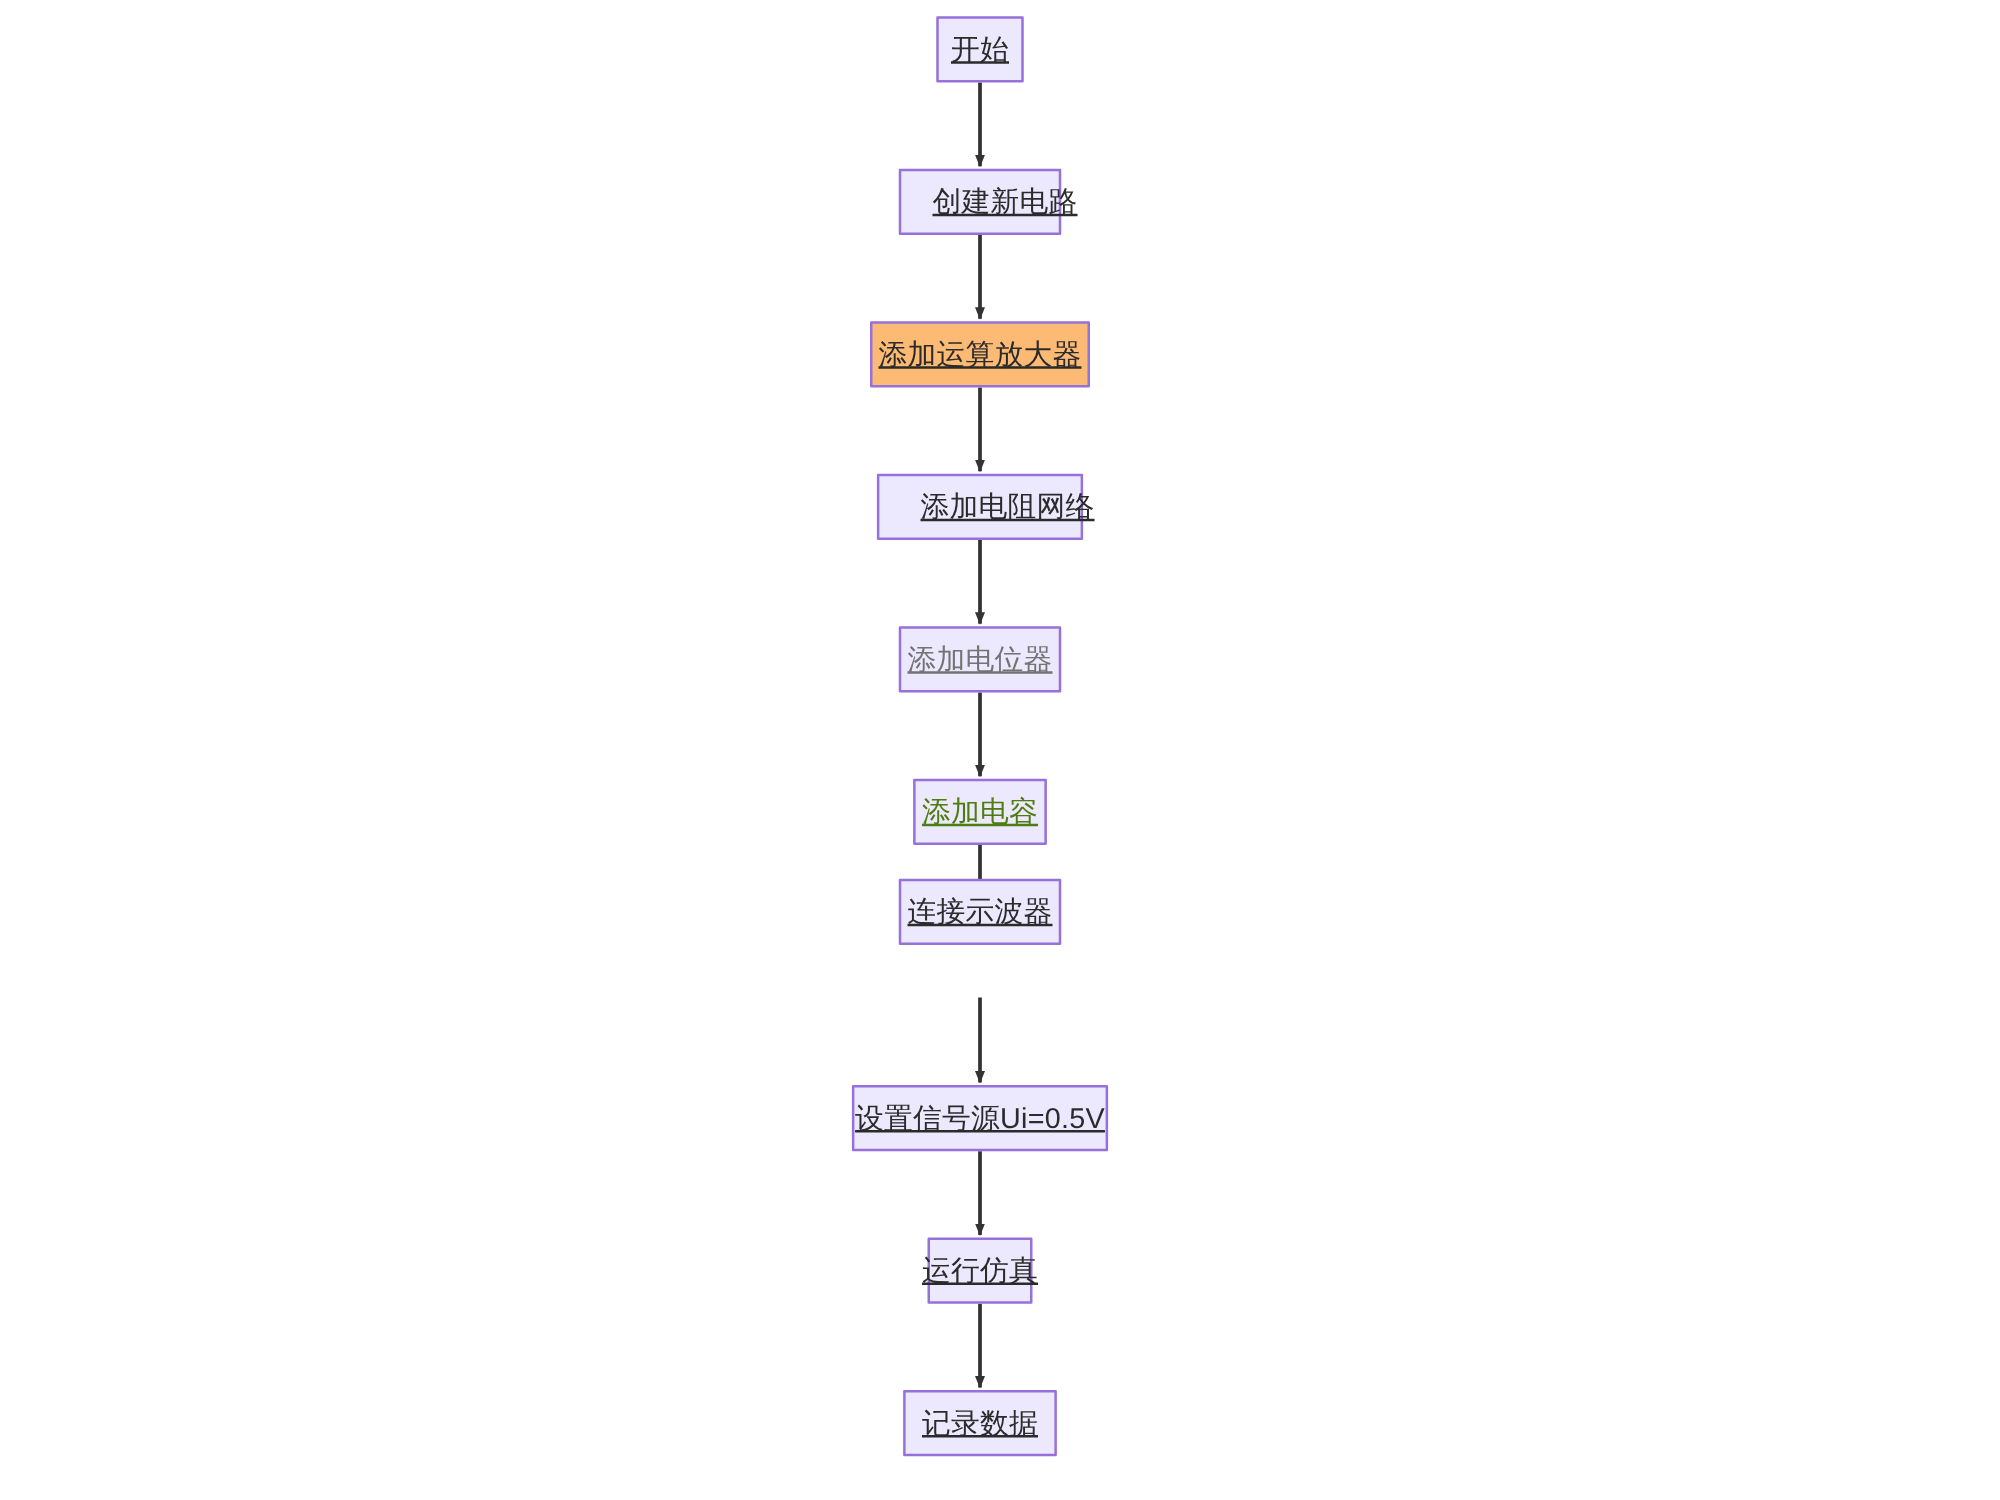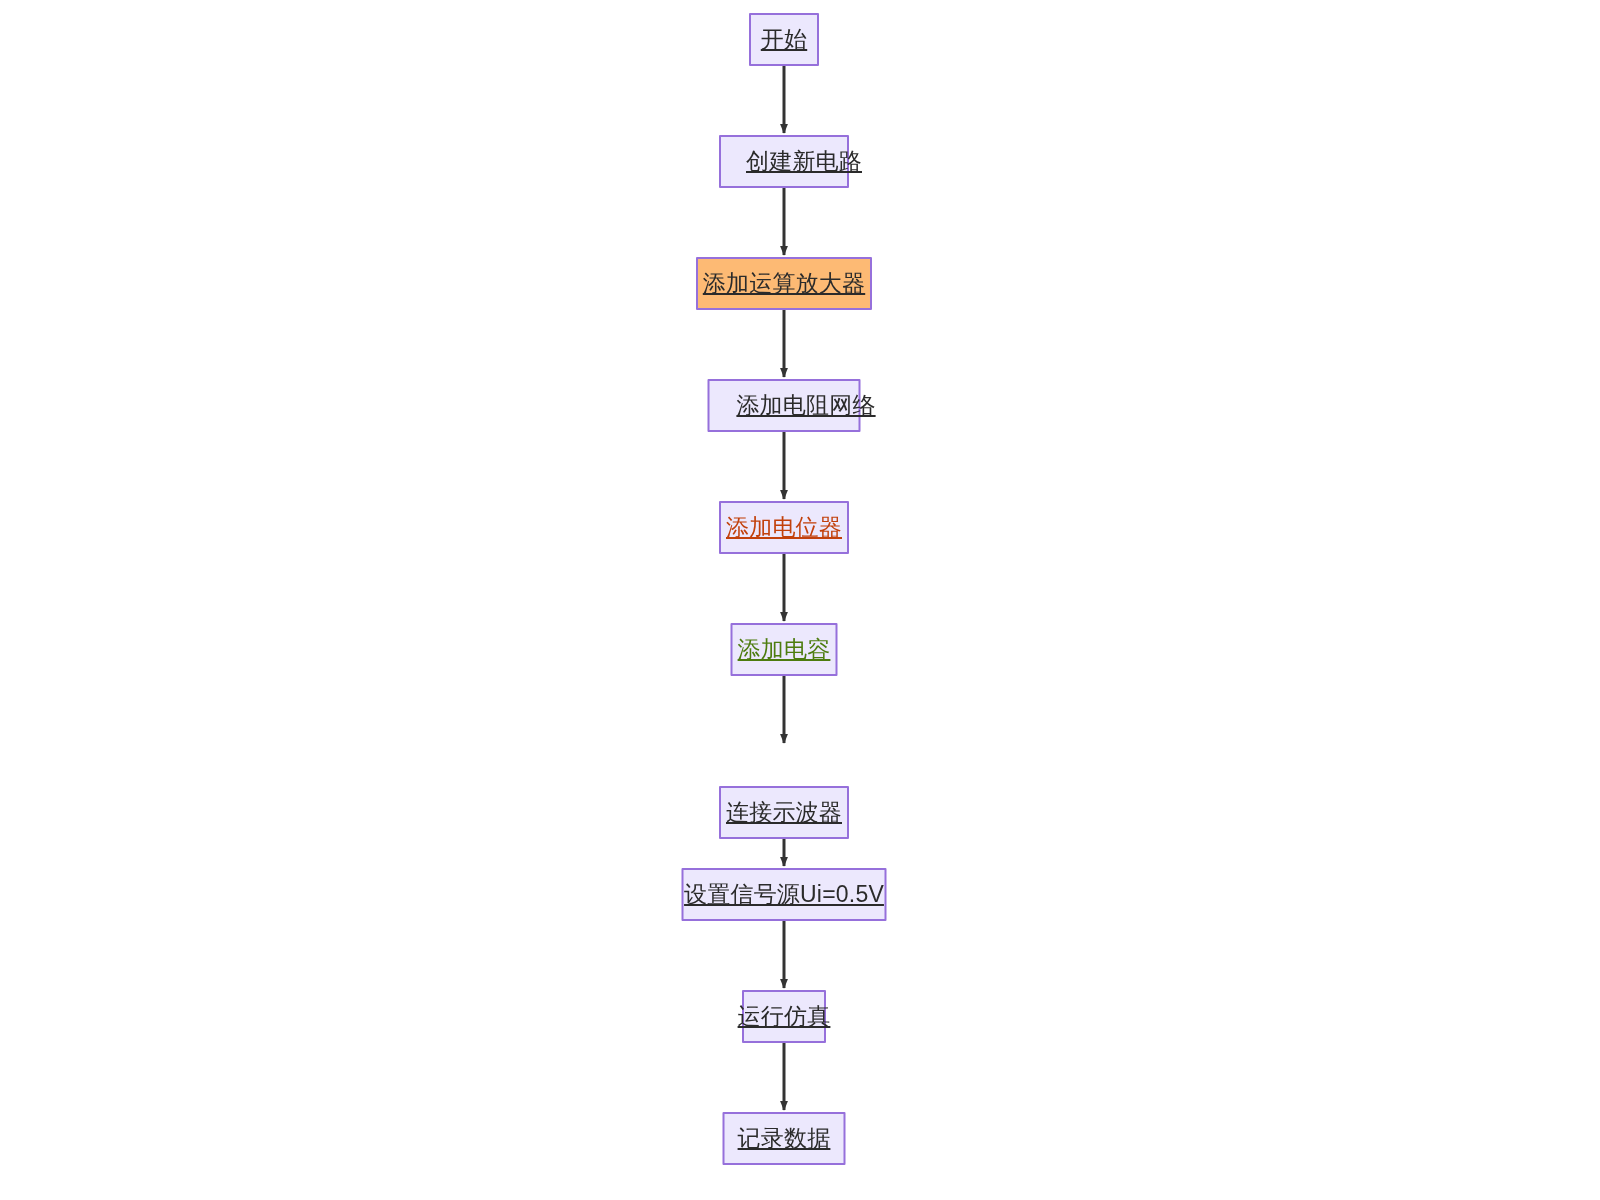--- a/index.html
+++ b/index.html
@@ -78,30 +78,30 @@
   <div id="nodes-group">
       <div class="node" style="left: 784px; top: 12.5px; width: 70px; height: 53px; background: rgb(236, 232, 253); border-color: rgb(150, 112, 219);">
         <span class="node-label" style="color: rgb(43, 43, 43);">开始</span>
       </div>
       <div class="node" style="left: 784px; top: 134.5px; width: 130px; height: 53px; background: rgb(236, 232, 253); border-color: rgb(150, 112, 219); padding-left: 40px;">
         <span class="node-label" style="color: rgb(43, 43, 43);">创建新电路</span>
       </div>
       <div class="node" style="left: 784px; top: 256.5px; width: 176px; height: 53px; background: #fdba74; border-color: rgb(150, 112, 219);">
         <span class="node-label" style="color: rgb(43, 43, 43);">添加运算放大器</span>
       </div>
-      <div class="node" style="left: 784px; top: 378.5px; width: 153px; height: 53px; background: rgb(236, 232, 253); border-color: rgb(150, 112, 219); padding-left: 44px;">
+      <div class="node" style="left: 784px; top: 378.5px; width: 165px; height: 53px; background: rgb(236, 232, 253); border-color: rgb(150, 112, 219); padding-left: 44px;">
         <span class="node-label" style="color: rgb(43, 43, 43);">添加电阻网络</span>
       </div>
       <div class="node" style="left: 784px; top: 500.5px; width: 130px; height: 53px; background: rgb(236, 232, 253); border-color: rgb(150, 112, 219);">
-        <span class="node-label" style="color: #c2410c;">添加电位器</span>
+        <span class="node-label" style="color: #737373;">添加电位器</span>
       </div>
       <div class="node" style="left: 784px; top: 622.5px; width: 107px; height: 53px; background: rgb(236, 232, 253); border-color: rgb(150, 112, 219);">
         <span class="node-label" style="color: #4d7c0f;">添加电容</span>
       </div>
-      <div class="node" style="left: 784px; top: 786px; width: 130px; height: 53px; background: rgb(236, 232, 253); border-color: rgb(150, 112, 219);">
+      <div class="node" style="left: 784px; top: 703px; width: 130px; height: 53px; background: rgb(236, 232, 253); border-color: rgb(150, 112, 219);">
         <span class="node-label" style="color: rgb(43, 43, 43);">连接示波器</span>
       </div>
       <div class="node" style="left: 784px; top: 867.5px; width: 205px; height: 53px; background: rgb(236, 232, 253); border-color: rgb(150, 112, 219);">
         <span class="node-label" style="color: rgb(43, 43, 43);">设置信号源Ui=0.5V</span>
       </div>
       <div class="node" style="left: 784px; top: 989.5px; width: 84px; height: 53px; background: rgb(236, 232, 253); border-color: rgb(150, 112, 219);">
         <span class="node-label" style="color: rgb(43, 43, 43);">运行仿真</span>
       </div>
       <div class="node" style="left: 784px; top: 1111.5px; width: 123px; height: 53px; background: rgb(236, 232, 253); border-color: rgb(150, 112, 219);">
         <span class="node-label" style="color: rgb(43, 43, 43);">记录数据</span>

